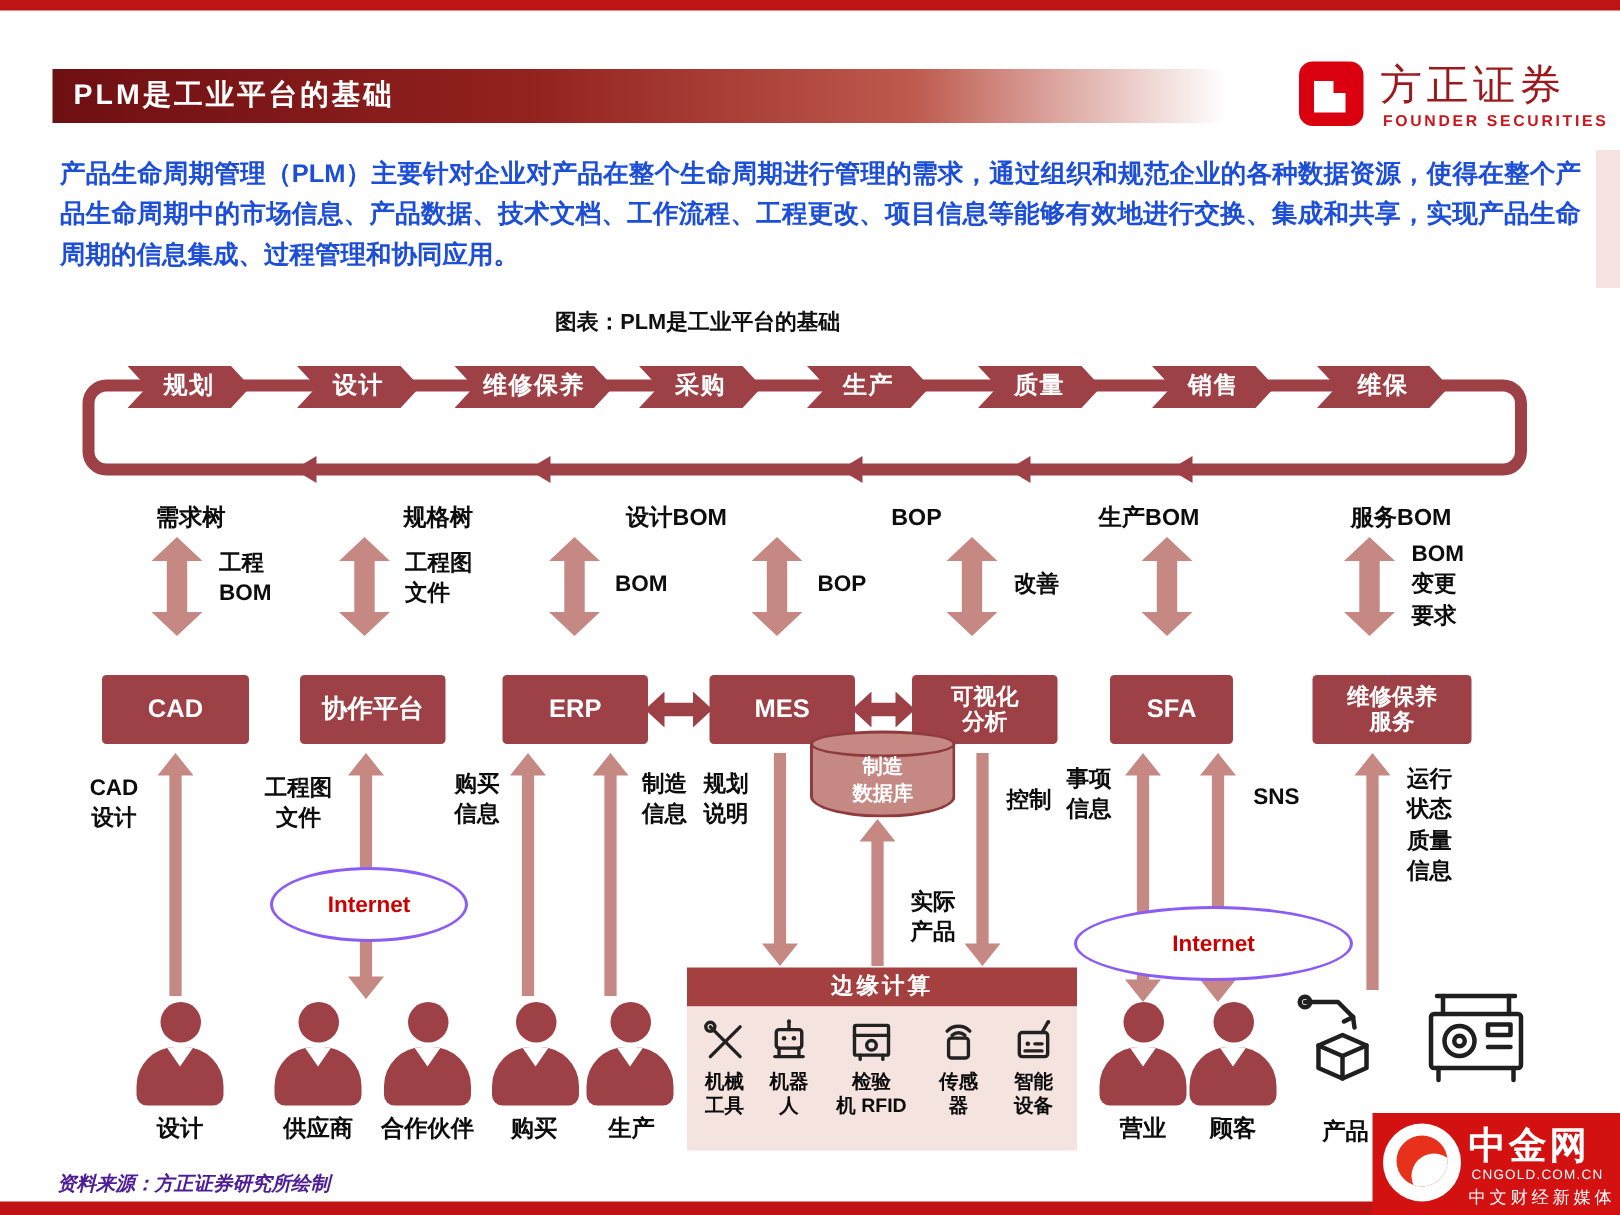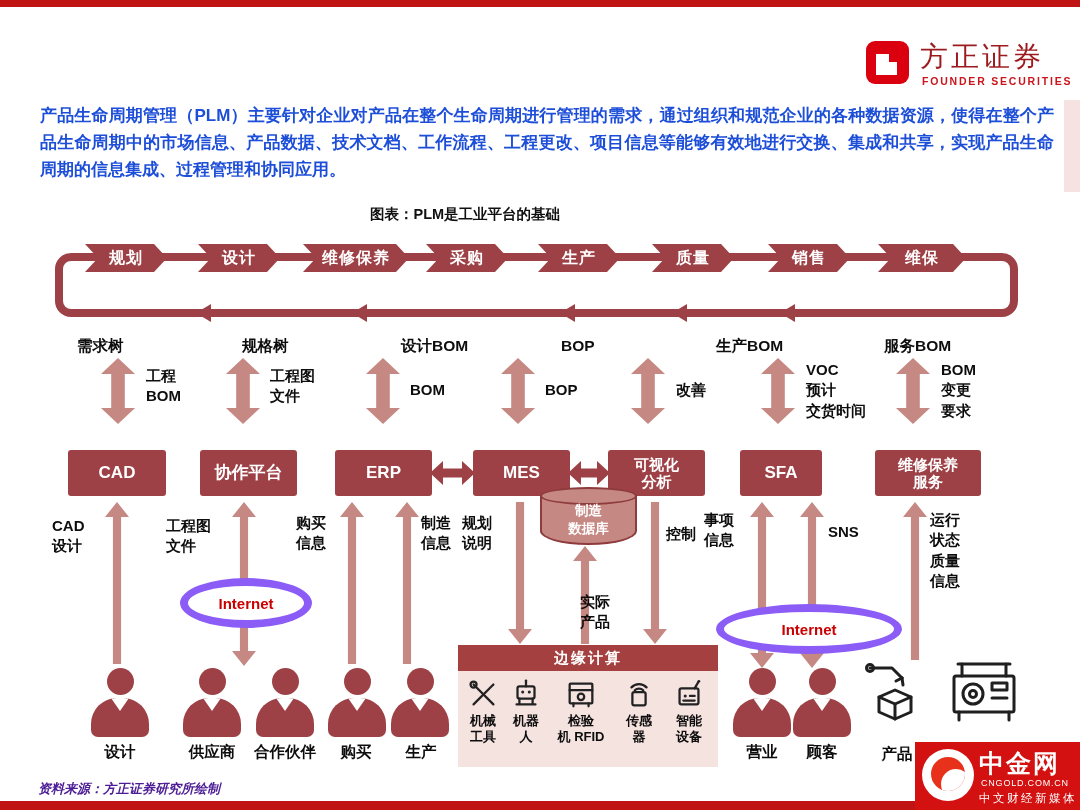--- a/index.html
+++ b/index.html
@@ -14,34 +14,34 @@
 .bi::before{content:"";position:absolute;left:10px;top:13px;width:21px;height:21px;background:#fff}
 .bi::after{content:"";position:absolute;left:23px;top:10px;width:11px;height:11px;background:#DA0010}
 .brand-name{position:absolute;left:54px;top:0;font-size:28px;font-weight:normal;color:#9C1A1E;letter-spacing:3px}
 .brand-sub{position:absolute;left:56px;top:37px;font-size:10.5px;color:#C9151B;letter-spacing:1.8px;font-weight:600}
 .intro{position:absolute;left:40px;top:102px;width:1014px;color:#1d4ed8;font-size:17px;font-weight:600;line-height:27px;text-align:justify;z-index:2}
 .caption{position:absolute;left:370px;top:205px;font-size:14.5px;font-weight:bold;color:#101010;z-index:2}
 .loop{position:absolute;left:55px;top:253px;width:963px;height:64px;border:8px solid #9D4146;border-radius:16px;z-index:1}
 .stage{position:absolute;top:244px;height:28px;background:#9D4146;color:#fff;font-weight:bold;font-size:16px;text-align:center;line-height:28px;letter-spacing:1px;clip-path:polygon(0 0,calc(100% - 13px) 0,100% 50%,calc(100% - 13px) 100%,0 100%,13px 50%);z-index:3}
 .tri{position:absolute;top:304px;width:0;height:0;border-top:9px solid transparent;border-bottom:9px solid transparent;border-right:15px solid #9D4146;z-index:2}
 .lbl{position:absolute;font-weight:bold;color:#0d0d0d;font-size:15px;line-height:1.35;white-space:pre-line;z-index:6}
-.lbl.c{}
+.lbl.c{text-align:center}
 .lbl.big{font-size:15.5px}
 .vdbl{position:absolute;top:358px;width:34px;height:66px;background:#C68883;z-index:2;clip-path:polygon(50% 0,100% 16px,70% 16px,70% calc(100% - 16px),100% calc(100% - 16px),50% 100%,0 calc(100% - 16px),30% calc(100% - 16px),30% 16px,0 16px)}
 .sysbox{position:absolute;top:450px;height:46px;background:#9D4146;color:#fff;font-weight:bold;font-size:17px;display:flex;align-items:center;justify-content:center;text-align:center;white-space:pre-line;line-height:1.15;border-radius:3px;z-index:4}
 .sysbox.small{font-size:15px}
 .hdbl{position:absolute;top:461px;height:24px;background:#9D4146;z-index:3;clip-path:polygon(0 50%,13px 0,13px 31%,calc(100% - 13px) 31%,calc(100% - 13px) 0,100% 50%,calc(100% - 13px) 100%,calc(100% - 13px) 69%,13px 69%,13px 100%)}
 .uarr,.darr{position:absolute;width:24px;background:#C68883;z-index:2}
 .uarr{clip-path:polygon(50% 0,100% 15px,67% 15px,67% 100%,33% 100%,33% 15px,0 15px)}
 .darr{clip-path:polygon(33% 0,67% 0,67% calc(100% - 15px),100% calc(100% - 15px),50% 100%,0 calc(100% - 15px),33% calc(100% - 15px))}
 .cyl{position:absolute;left:540px;top:487px;width:97px;height:58px;z-index:6}
 .cyl-top{position:absolute;left:0;top:0;width:100%;height:18px;background:#C68883;border:2px solid #8E3B3D;border-radius:50%;z-index:2}
 .cyl-body{position:absolute;left:0;top:9px;width:100%;height:49px;background:#C68883;border:2px solid #8E3B3D;border-top:none;border-radius:0 0 48px 48px / 0 0 14px 14px}
 .cyl-text{position:absolute;left:0;top:15px;width:100%;text-align:center;color:#fff;font-weight:bold;font-size:13.5px;line-height:1.3;white-space:pre-line;z-index:3}
-.cloud{position:absolute;background:#fff;border:8px solid #8b5cf6;border-radius:50%;display:flex;align-items:center;justify-content:center;color:#CC0000;font-weight:bold;font-size:15px;z-index:10}
+.cloud{position:absolute;background:#fff;border:2px solid #8b5cf6;border-radius:50%;display:flex;align-items:center;justify-content:center;color:#CC0000;font-weight:bold;font-size:15px;z-index:10}
 .edge{position:absolute;left:458px;top:645px;width:260px;height:122px;z-index:8}
 .edge-head{height:26px;background:#A4403F;color:#fff;font-weight:bold;font-size:15px;text-align:center;line-height:26px;letter-spacing:2px}
 .edge-body{position:relative;height:96px;background:#F5E3E0}
 .dev{position:absolute;top:6px;text-align:center}
 .dev svg{display:block;margin:0 auto;stroke:#222;fill:none;stroke-width:2.4;stroke-linecap:round;stroke-linejoin:round}
 .dlbl{font-size:13px;font-weight:bold;line-height:1.25;white-space:pre-line;margin-top:2px;color:#0d0d0d}
 .person{position:absolute;top:668px;width:62px;height:72px;z-index:4}
 .p-head{width:27px;height:27px;border-radius:50%;background:#9D4146;margin:0 auto}
 .p-body{width:58px;height:39px;background:#9D4146;border-radius:26px 26px 7px 7px;margin:3px auto 0;position:relative;overflow:hidden}
 .p-body::before{content:"";position:absolute;top:0;left:50%;transform:translateX(-50%);width:0;height:0;border-left:9px solid transparent;border-right:9px solid transparent;border-top:13px solid #fff}
@@ -59,20 +59,23 @@
 </style>
 </head>
 <body>
 
 <div class="page">
 
   <div class="strip" style="top:0;height:7px"></div>
   <div class="strip" style="top:801px;height:9px"></div>
   <div class="pink-stripe"></div>
 
+  <div class="title-bar">
+    <span>PLM是工业平台的基础</span>
+  </div>
 
   <div class="brand">
     <div class="bi"></div>
     <div class="brand-name">方正证券</div>
     <div class="brand-sub">FOUNDER SECURITIES</div>
   </div>
 
   <div class="intro">产品生命周期管理（PLM）主要针对企业对产品在整个生命周期进行管理的需求，通过组织和规范企业的各种数据资源，使得在整个产品生命周期中的市场信息、产品数据、技术文档、工作流程、工程更改、项目信息等能够有效地进行交换、集成和共享，实现产品生命周期的信息集成、过程管理和协同应用。</div>
   <div class="caption">图表：PLM是工业平台的基础</div>
 
@@ -107,23 +110,20 @@
   <div class="vdbl" style="left:761px"></div>
   <div class="vdbl" style="left:896px"></div>
 
   <div class="lbl" style="left:146px;top:366px">工程
 BOM</div>
   <div class="lbl" style="left:270px;top:366px">工程图
 文件</div>
   <div class="lbl" style="left:410px;top:380px">BOM</div>
   <div class="lbl" style="left:545px;top:380px">BOP</div>
   <div class="lbl" style="left:676px;top:380px">改善</div>
-  <div class="lbl" style="left:806px;top:360px">VOC
-预计
-交货时间</div>
   <div class="lbl" style="left:941px;top:360px">BOM
 变更
 要求</div>
 
   <div class="sysbox" style="left:68px;width:98px">CAD</div>
   <div class="sysbox" style="left:200px;width:97px">协作平台</div>
   <div class="sysbox" style="left:473px;width:97px">MES</div>
   <div class="sysbox" style="left:335px;width:97px">ERP</div>
   <div class="sysbox small" style="left:608px;width:97px">可视化
 分析</div>
@@ -158,21 +158,21 @@
   <div class="lbl c" style="left:52px;top:516px;width:48px">CAD
 设计</div>
   <div class="lbl c" style="left:166px;top:516px;width:66px">工程图
 文件</div>
   <div class="lbl c" style="left:296px;top:513px;width:44px">购买
 信息</div>
   <div class="lbl c" style="left:421px;top:513px;width:44px">制造
 信息</div>
   <div class="lbl c" style="left:462px;top:513px;width:44px">规划
 说明</div>
-  <div class="lbl c" style="left:580px;top:592px;width:44px">实际
+  <div class="lbl c" style="left:600px;top:592px;width:44px">实际
 产品</div>
   <div class="lbl c" style="left:666px;top:524px;width:40px">控制</div>
   <div class="lbl c" style="left:704px;top:510px;width:44px">事项
 信息</div>
   <div class="lbl c" style="left:828px;top:522px;width:46px">SNS</div>
   <div class="lbl c" style="left:930px;top:510px;width:46px">运行
 状态
 质量
 信息</div>
 

